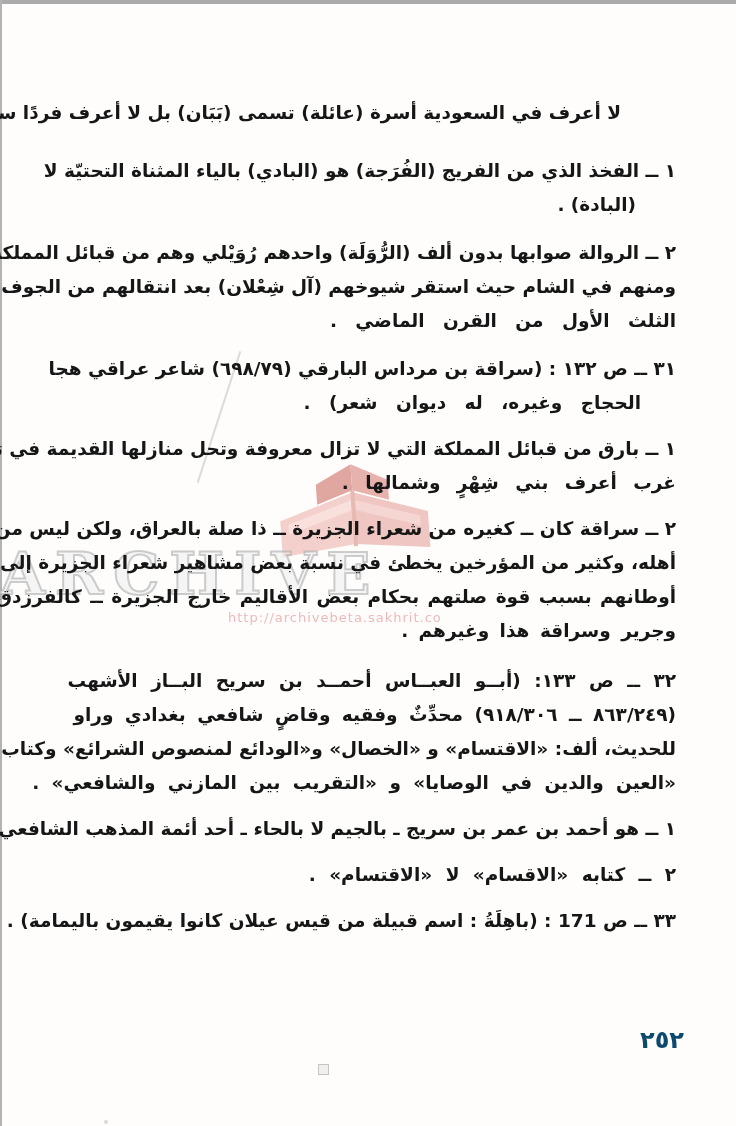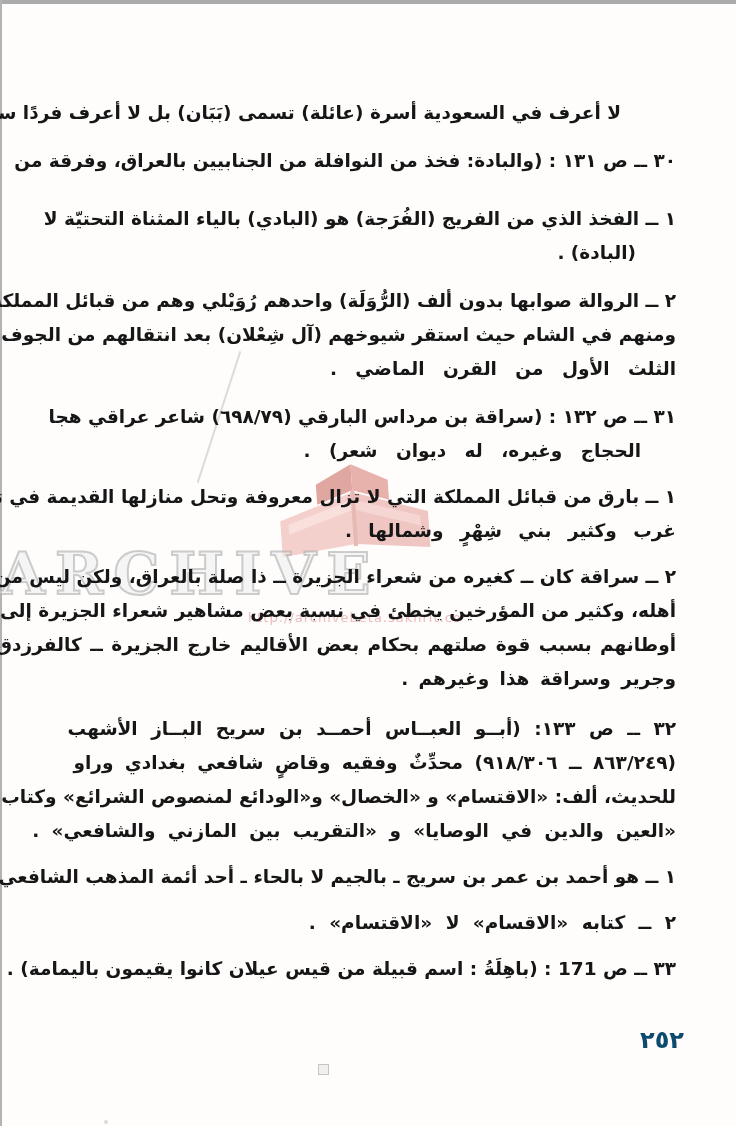--- a/index.html
+++ b/index.html
@@ -66,21 +66,21 @@
     text-align: left;
     font-family: "DejaVu Serif", serif;
     font-weight: bold;
     font-size: 58px;
     letter-spacing: 10px;
     color: rgba(238, 238, 238, 0.55);
     -webkit-text-stroke: 2px rgba(165, 165, 165, 0.55);
   }
   .watermark-url {
     position: absolute;
-    left: 248px; top: 610px;
+    left: 228px; top: 610px;
     font-family: "DejaVu Sans", sans-serif;
     font-size: 13px;
     letter-spacing: 1px;
     color: rgba(224, 130, 130, 0.55);
   }
   
   .scan-crease {
     position: absolute;
     left: 218px; top: 348px;
     width: 2px; height: 138px;
@@ -124,30 +124,29 @@
     <div class="archive-word">ARCHIVE</div>
     <div class="watermark-url">http://archivebeta.sakhrit.co</div>
   </div>
 
   <div class="scan-crease"></div>
   <div class="speck-1"></div>
   <div class="speck-2"></div>
 
   <div class="text-column">
       <div class="line" style="padding-right: 55px;">لا أعرف في السعودية أسرة (عائلة) تسمى (بَبَان) بل لا أعرف فردًا سمي به .</div>
-      <div class="line" style="margin-top: 14px;">٣٠ ــ ص ١٣١ : (والبادة: فخذ من النوافلة من الجنابيين بالعراق، وفرقة من</div>
       <div class="line" style="margin-top: 24px;">١ ــ الفخذ الذي من الفريج (الفُرَجة) هو (البادي) بالياء المثناة التحتيّة لا</div>
       <div class="line" style="padding-right: 40px;">(البادة) .</div>
       <div class="line" style="margin-top: 14px;">٢ ــ الروالة صوابها بدون ألف (الرُّوَلَة) واحدهم رُوَيْلي وهم من قبائل المملكة</div>
       <div class="line">ومنهم في الشام حيث استقر شيوخهم (آل شِعْلان) بعد انتقالهم من الجوف في</div>
       <div class="line" style="word-spacing: 12px;">الثلث الأول من القرن الماضي .</div>
       <div class="line" style="margin-top: 14px;">٣١ ــ ص ١٣٢ : (سراقة بن مرداس البارقي (٦٩٨/٧٩) شاعر عراقي هجا</div>
       <div class="line" style="word-spacing: 12px; padding-right: 35px;">الحجاج وغيره، له ديوان شعر) .</div>
       <div class="line" style="margin-top: 12px;">١ ــ بارق من قبائل المملكة التي لا تزال معروفة وتحل منازلها القديمة في تهامة</div>
-      <div class="line" style="word-spacing: 10px;">غرب وكثير بني شِهْرٍ وشمالها .</div>
+      <div class="line" style="word-spacing: 10px;">غرب أعرف بني شِهْرٍ وشمالها .</div>
       <div class="line" style="margin-top: 12px;">٢ ــ سراقة كان ــ كغيره من شعراء الجزيرة ــ ذا صلة بالعراق، ولكن ليس من</div>
       <div class="line">أهله، وكثير من المؤرخين يخطئ في نسبة بعض مشاهير شعراء الجزيرة إلى غير</div>
       <div class="line" style="word-spacing: 2px;">أوطانهم بسبب قوة صلتهم بحكام بعض الأقاليم خارج الجزيرة ــ كالفرزدق</div>
       <div class="line" style="word-spacing: 4px;">وجرير وسراقة هذا وغيرهم .</div>
       <div class="line" style="margin-top: 16px; word-spacing: 7px;">٣٢ ــ ص ١٣٣: (أبــو العبــاس أحمــد بن سريح البــاز الأشهب</div>
       <div class="line" style="word-spacing: 5px;">(٨٦٣/٢٤٩ ــ ٩١٨/٣٠٦) محدِّثٌ وفقيه وقاضٍ شافعي بغدادي وراو</div>
       <div class="line">للحديث، ألف: «الاقتسام» و «الخصال» و«الودائع لمنصوص الشرائع» وكتاب</div>
       <div class="line" style="word-spacing: 6px;">«العين والدين في الوصايا» و «التقريب بين المازني والشافعي» .</div>
       <div class="line" style="margin-top: 12px;">١ ــ هو أحمد بن عمر بن سريج ـ بالجيم لا بالحاء ـ أحد أئمة المذهب الشافعي .</div>
       <div class="line" style="margin-top: 12px; word-spacing: 7px;">٢ ــ كتابه «الاقسام» لا «الاقتسام» .</div>

